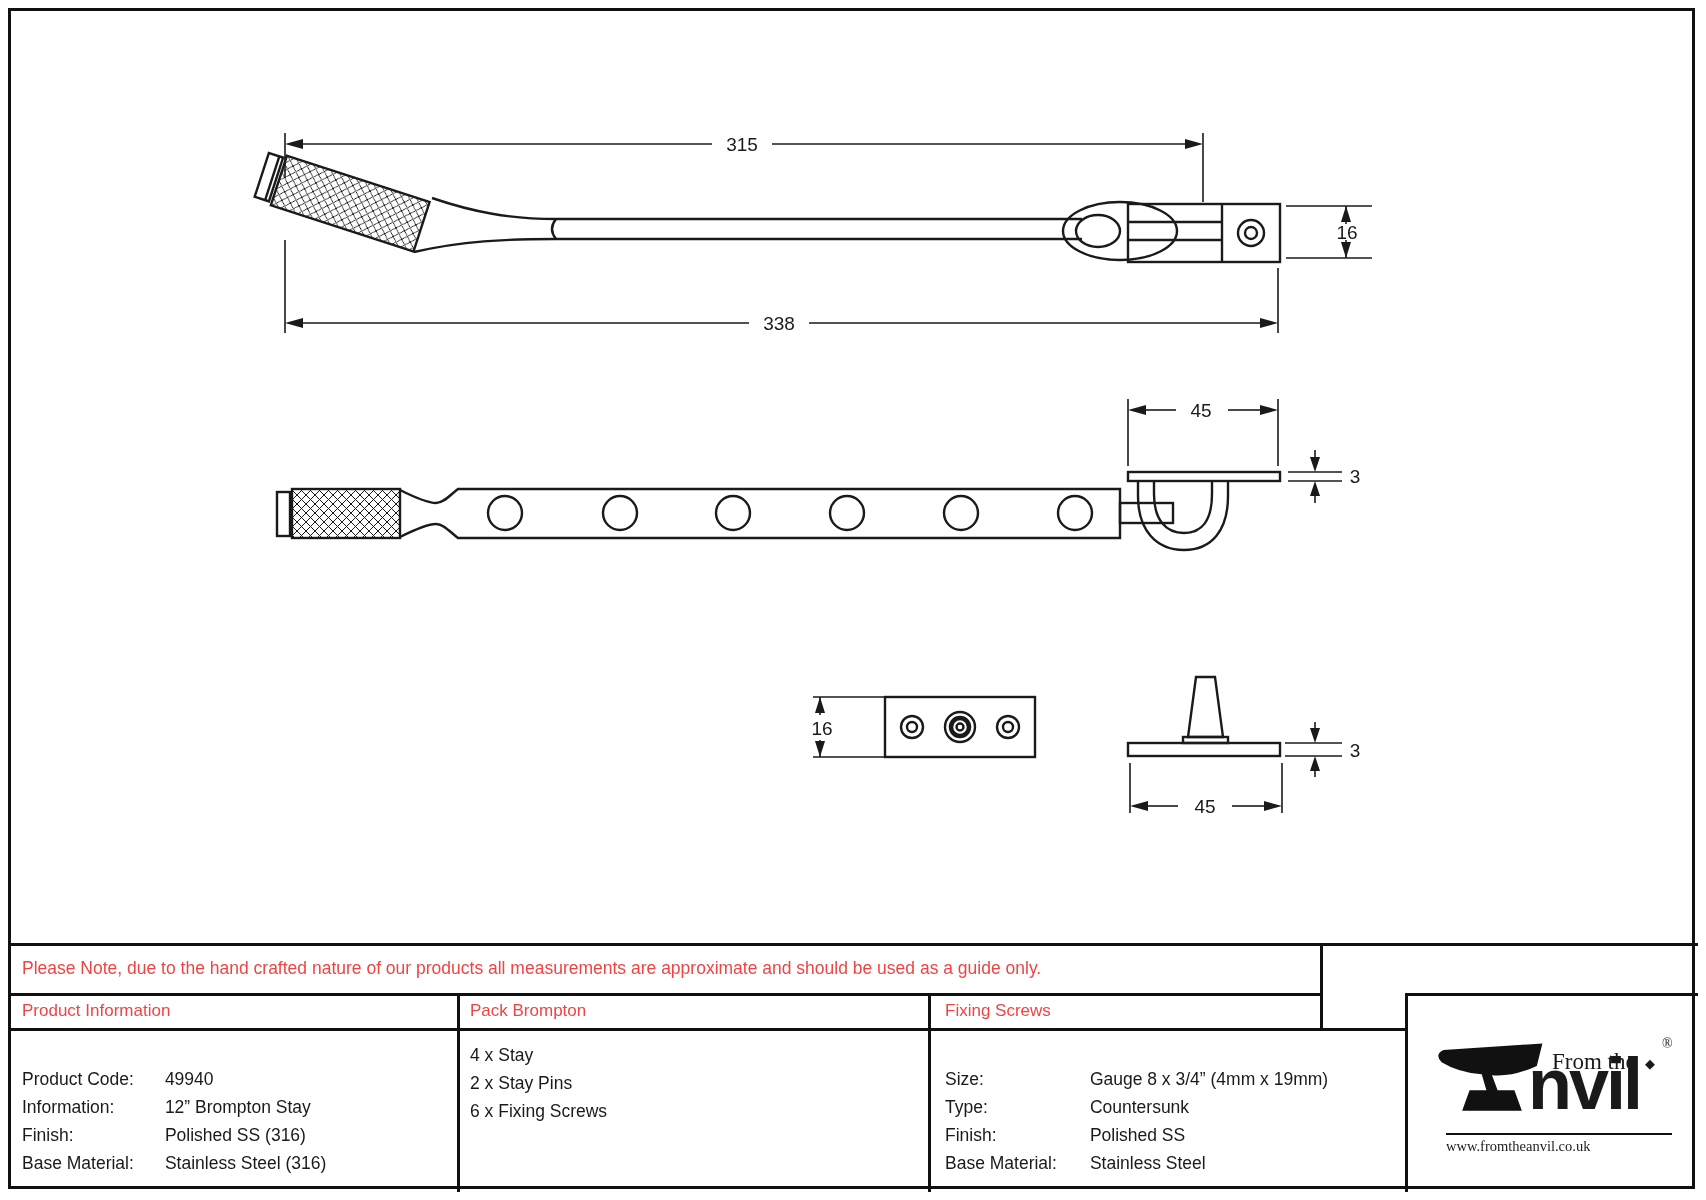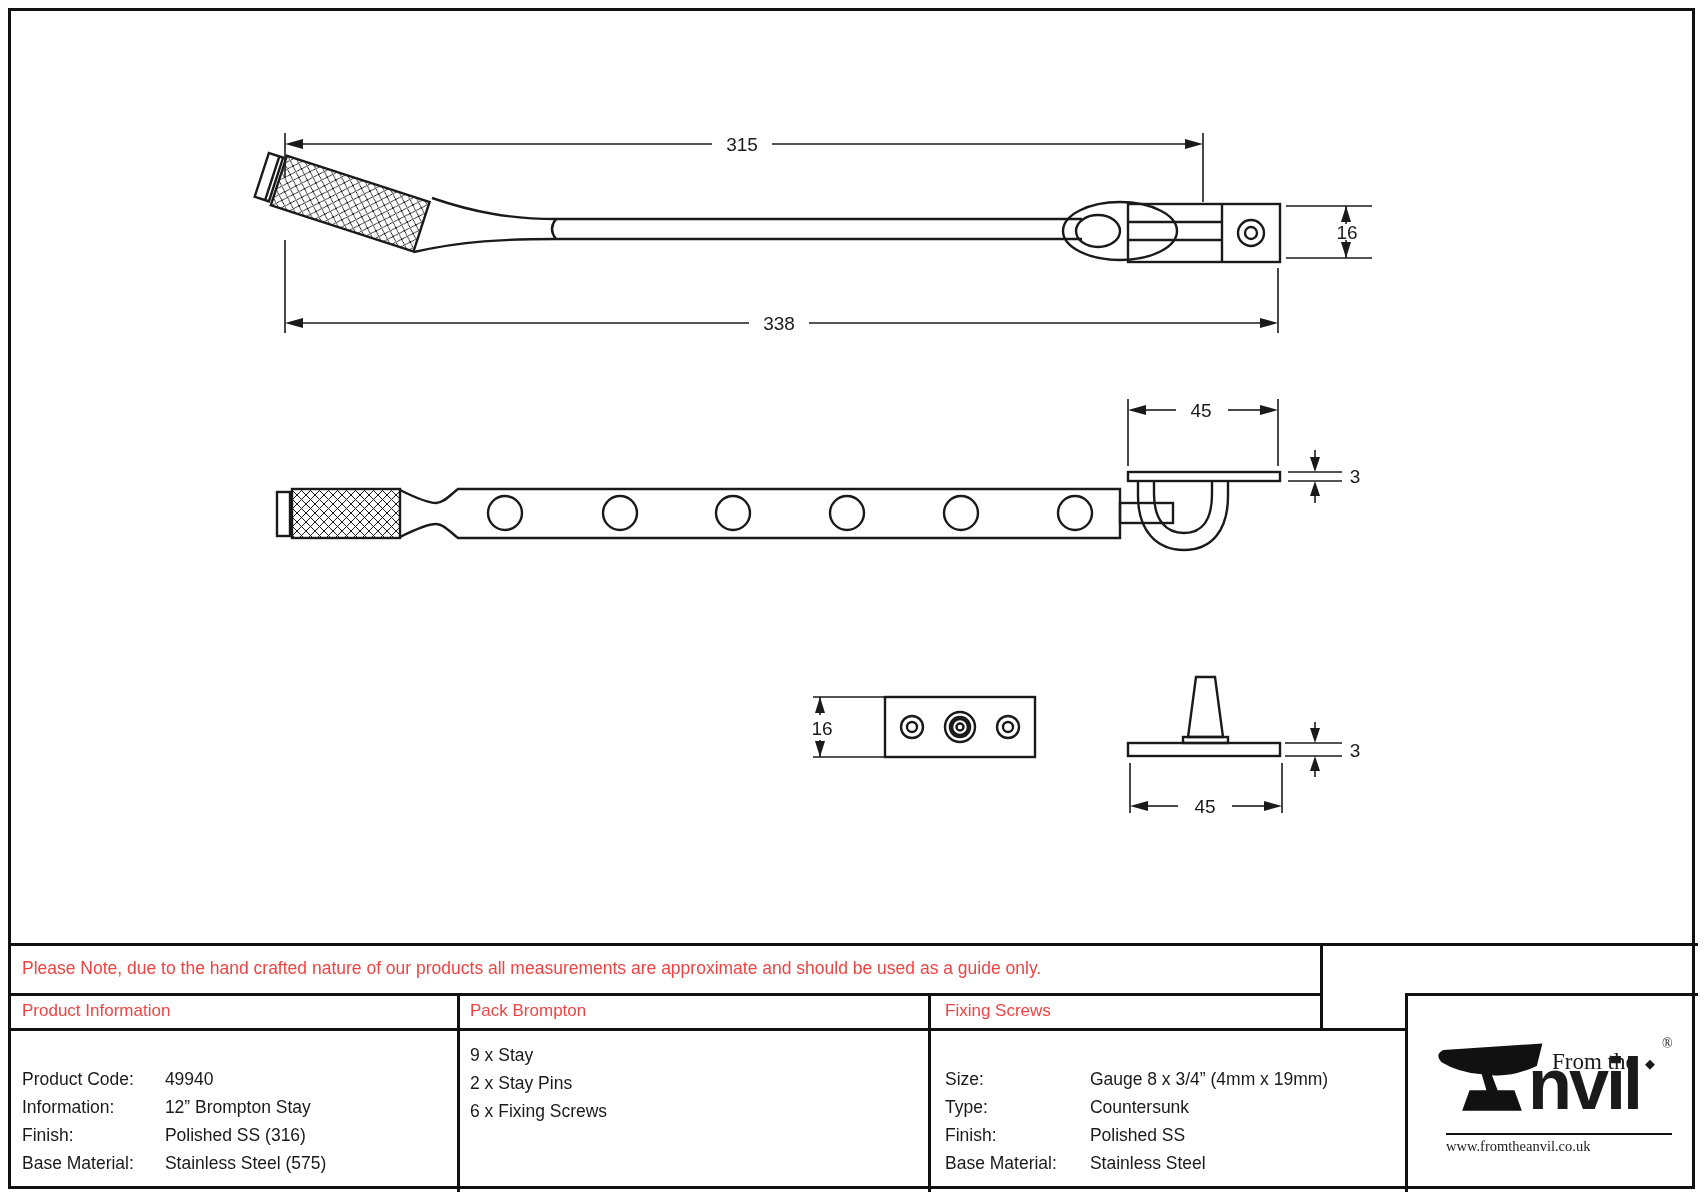--- a/index.html
+++ b/index.html
@@ -193,24 +193,24 @@
 <div class="row" style="left:22px;top:1073px">
   <span class="lbl" style="width:138px">Information:</span>
   <span>12” Brompton Stay</span>
 </div>
 <div class="row" style="left:22px;top:1101px">
   <span class="lbl" style="width:138px">Finish:</span>
   <span>Polished SS (316)</span>
 </div>
 <div class="row" style="left:22px;top:1129px">
   <span class="lbl" style="width:138px">Base Material:</span>
-  <span>Stainless Steel (575)</span>
-</div>
-
-<div class="row" style="left:470px;top:1045px">9 x Stay</div>
+  <span>Stainless Steel (316)</span>
+</div>
+
+<div class="row" style="left:470px;top:1045px">4 x Stay</div>
 <div class="row" style="left:470px;top:1073px">2 x Stay Pins</div>
 <div class="row" style="left:470px;top:1101px">6 x Fixing Screws</div>
 
 <div class="row" style="left:945px;top:1045px">
   <span class="lbl" style="width:140px">Size:</span>
   <span>Gauge 8 x 3/4” (4mm x 19mm)</span>
 </div>
 <div class="row" style="left:945px;top:1073px">
   <span class="lbl" style="width:140px">Type:</span>
   <span>Countersunk</span>

